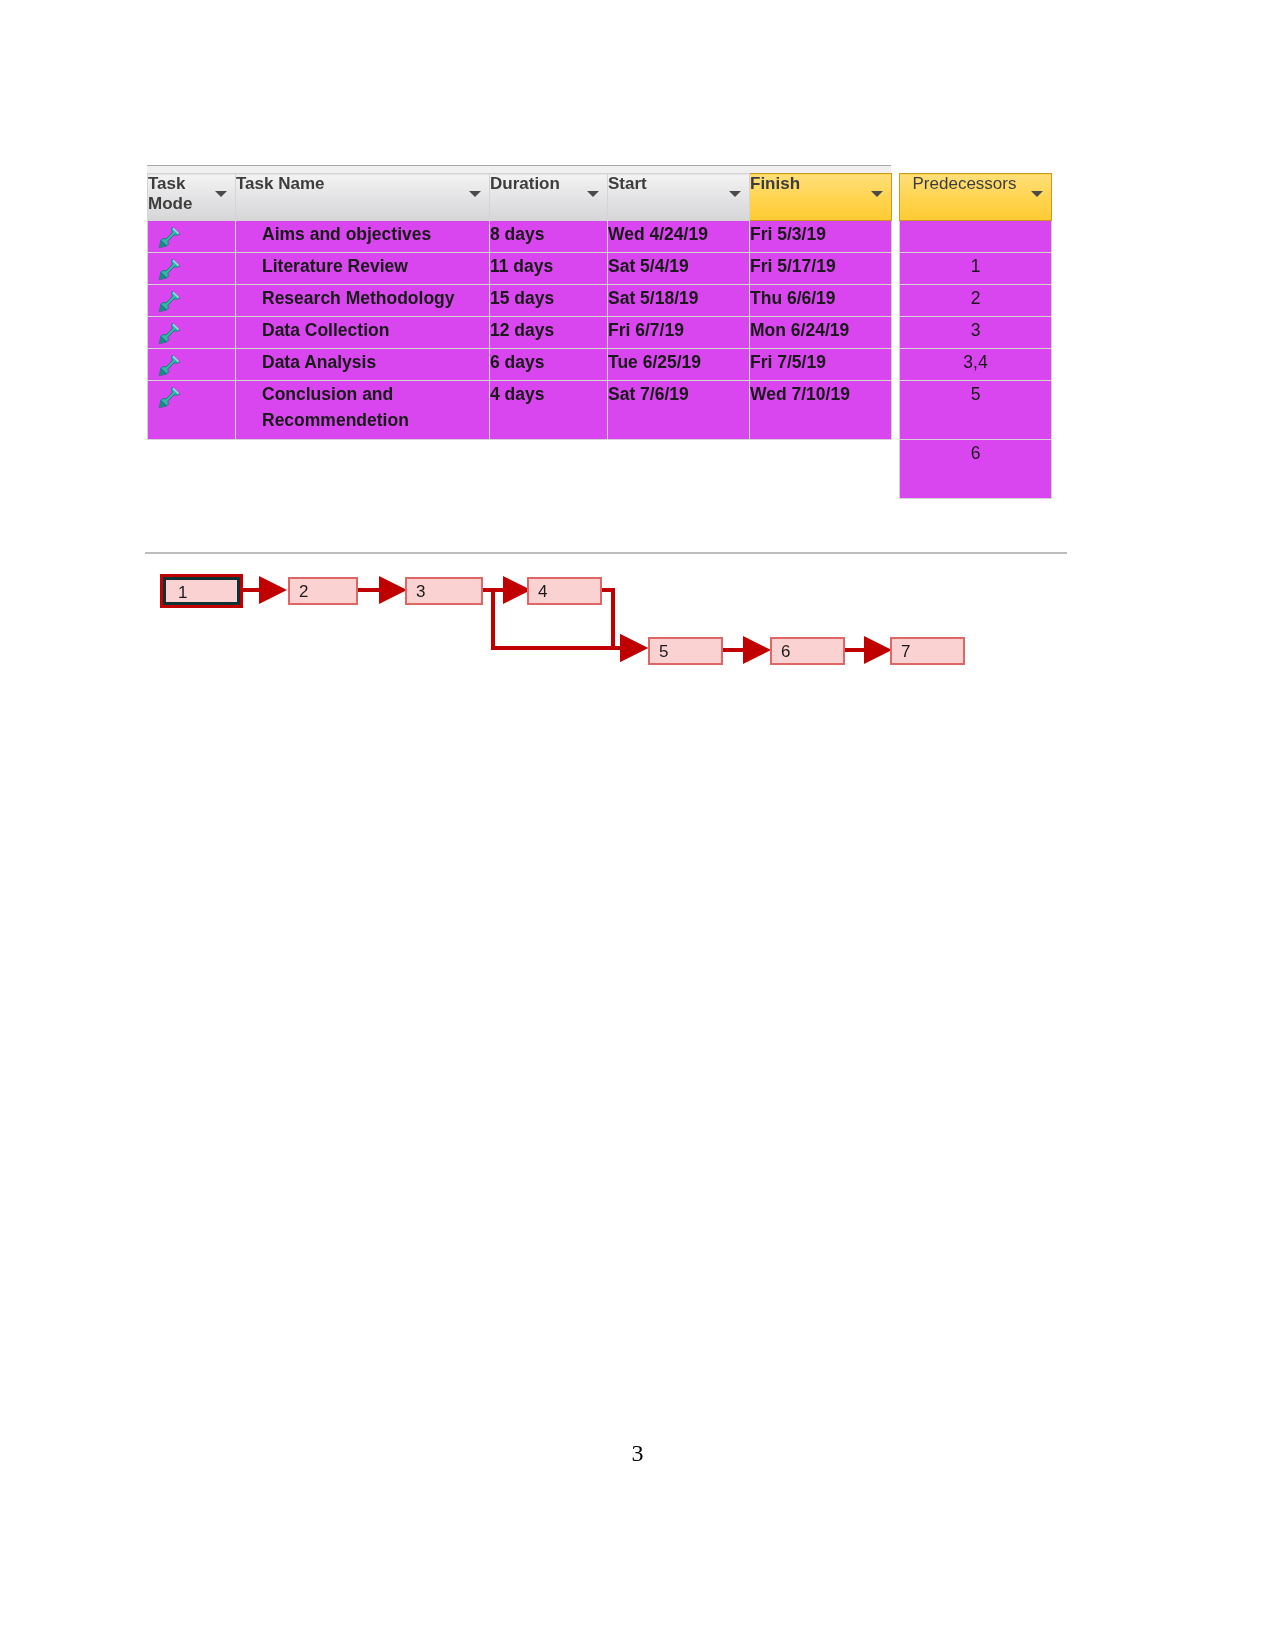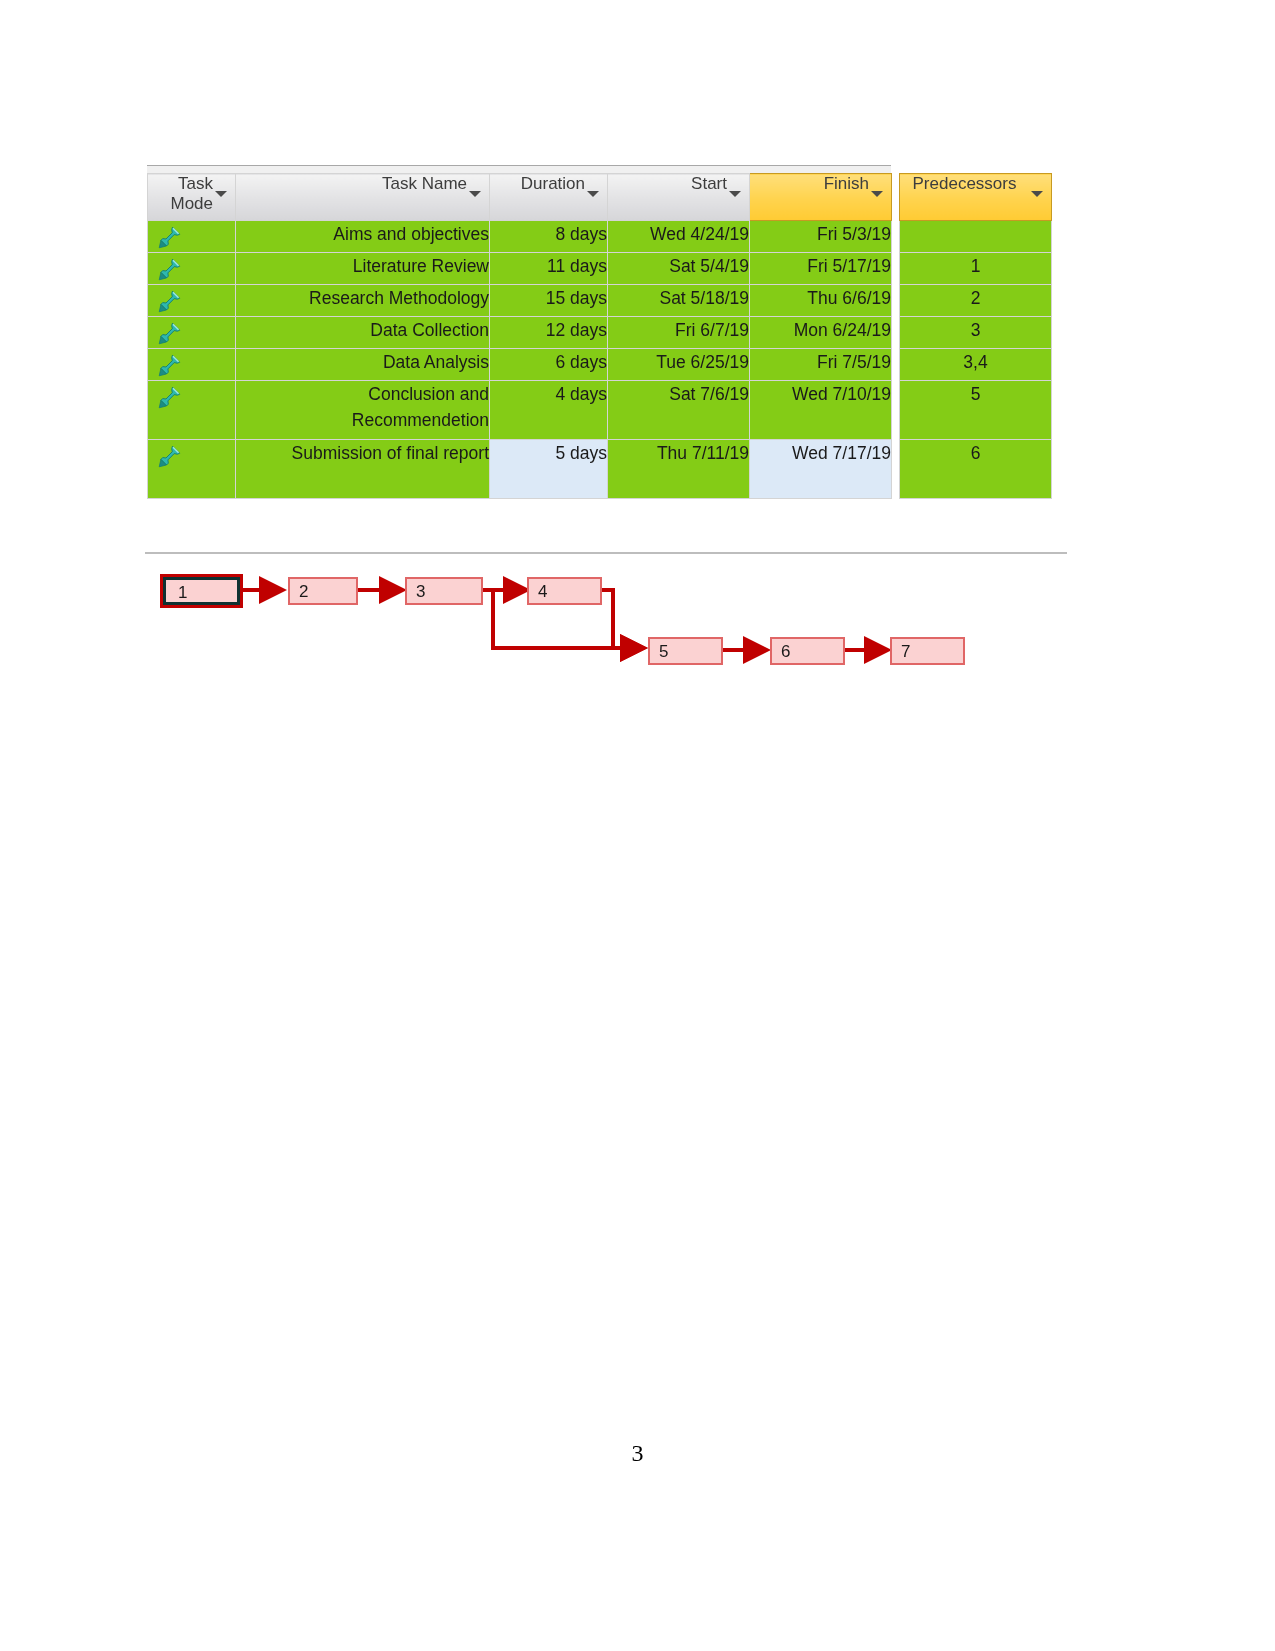--- a/index.html
+++ b/index.html
@@ -39,22 +39,22 @@
     border-collapse: collapse;
     table-layout: fixed;
     position: absolute;
     top: 8px;
     left: 0px;
   }
   table.ptable td, table.ptable th {
     border: 1px solid #d4d4d4;
     padding: 0;
     vertical-align: top;
-    font-weight: normal;
-    text-align: right;
+    font-weight: bold;
+    text-align: left;
   }
 
   
   th.hdr {
     background: linear-gradient(to bottom, #f3f3f3 0%, #e2e2e4 55%, #d6d6d9 100%);
     border: 1px solid #bcbcbc;
     border-bottom: 1px solid #9d9d9d;
     height: 46px;
     position: relative;
     font-size: 17px;
@@ -89,21 +89,21 @@
   col.c-start  { width: 142px; }
   col.c-finish { width: 142px; }
 
   
   td.cell {
     height: 31px;
     font-size: 17.5px;
     color: #1a1a1a;
     padding: 3px 5px 3px 6px;
     line-height: 26px;
-    background: #84cc16;
+    background: #d946ef;
   }
   td.cell.tall { height: 58px; margin-top: 40px; }
   td.cell.name { padding-left: 26px; }
   td.cell.mode {
     padding: 0;
     position: relative;
   }
   td.cell.sel { background: #dce9f7; }
 
   .pin-icon {
@@ -301,33 +301,20 @@
             <path d="M8.5 21 L2.9 15.4 L1.2 22.8 Z" fill="#1b8c84" stroke="#0e7c74" stroke-width="0.7"></path>
             <path d="M15.0 3.2 L20.6 8.8" stroke="#9fe8e3" stroke-width="1.4" fill="none"></path>
           </svg>
         </td>
         <td class="cell name tall">Conclusion and Recommendetion</td>
         <td class="cell tall">4 days</td>
         <td class="cell tall">Sat 7/6/19</td>
         <td class="cell tall">Wed 7/10/19</td>
       </tr>
 
-      <tr>
-        <td class="cell mode tall">
-          <svg class="pin-icon" viewBox="0 0 24 24">
-            <path d="M14.5 2.2 L21.6 9.3 L19.3 10.2 L16.2 9.6 L9.9 15.9 L10.3 19.2 L8.5 21 L2.9 15.4 L4.7 13.6 L8.0 14.0 L14.3 7.7 L13.7 4.6 Z" fill="#2fb8ae" stroke="#0e7c74" stroke-width="0.9"></path>
-            <path d="M8.5 21 L2.9 15.4 L1.2 22.8 Z" fill="#1b8c84" stroke="#0e7c74" stroke-width="0.7"></path>
-            <path d="M15.0 3.2 L20.6 8.8" stroke="#9fe8e3" stroke-width="1.4" fill="none"></path>
-          </svg>
-        </td>
-        <td class="cell name tall">Submission of final report</td>
-        <td class="cell tall sel">5 days</td>
-        <td class="cell tall">Thu 7/11/19</td>
-        <td class="cell tall sel">Wed 7/17/19</td>
-      </tr>
 
     </tbody>
   </table>
 
   <table class="ptable2">
     <colgroup>
         <col class="c-pred">
       </colgroup>
     <thead>
       <tr>

